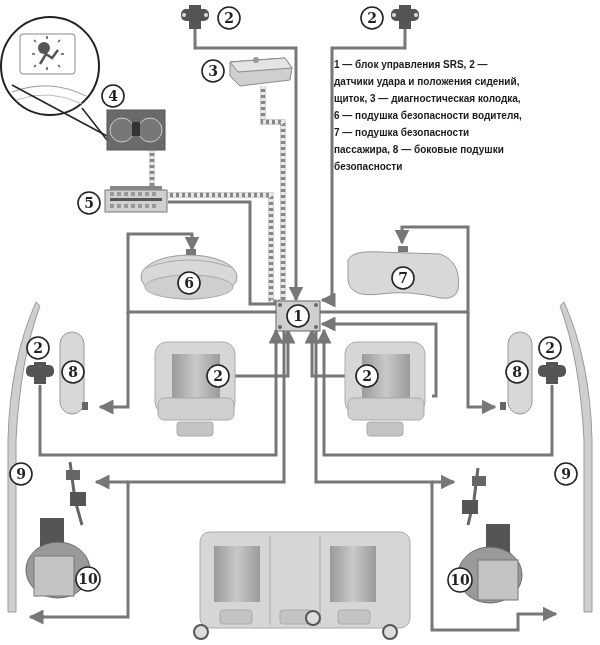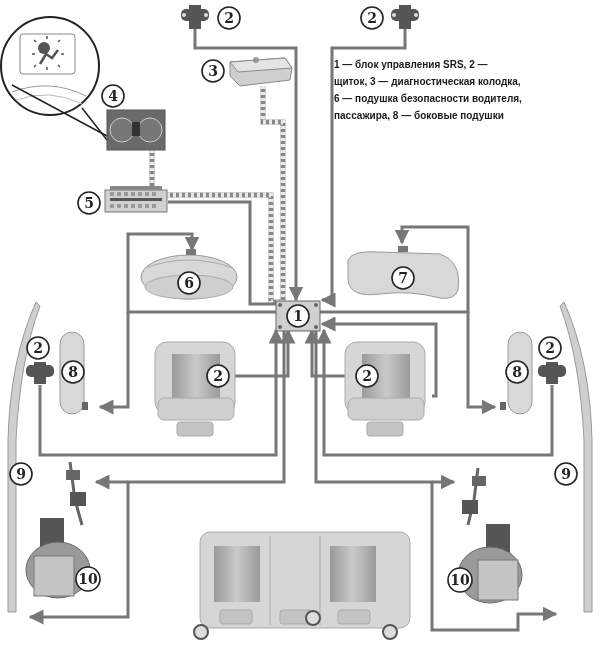--- a/index.html
+++ b/index.html
@@ -295,17 +295,20 @@
         <text class="callout-text" x="88" y="579">10</text>
       </g>
   <g>
         <circle class="callout-circle" cx="460" cy="580" r="12"></circle>
         <text class="callout-text" x="460" y="580">10</text>
       </g>
 </svg>
 
 <div id="legend">
   <div class="line">1 — блок управления SRS, 2 —</div>
+  <div class="line">датчики удара и положения сидений,</div>
   <div class="line">щиток, 3 — диагностическая колодка,</div>
   <div class="line">6 — подушка безопасности водителя,</div>
+  <div class="line">7 — подушка безопасности</div>
   <div class="line">пассажира, 8 — боковые подушки</div>
+  <div class="line">безопасности</div>
 </div>
 </div>
 
 </body></html>

